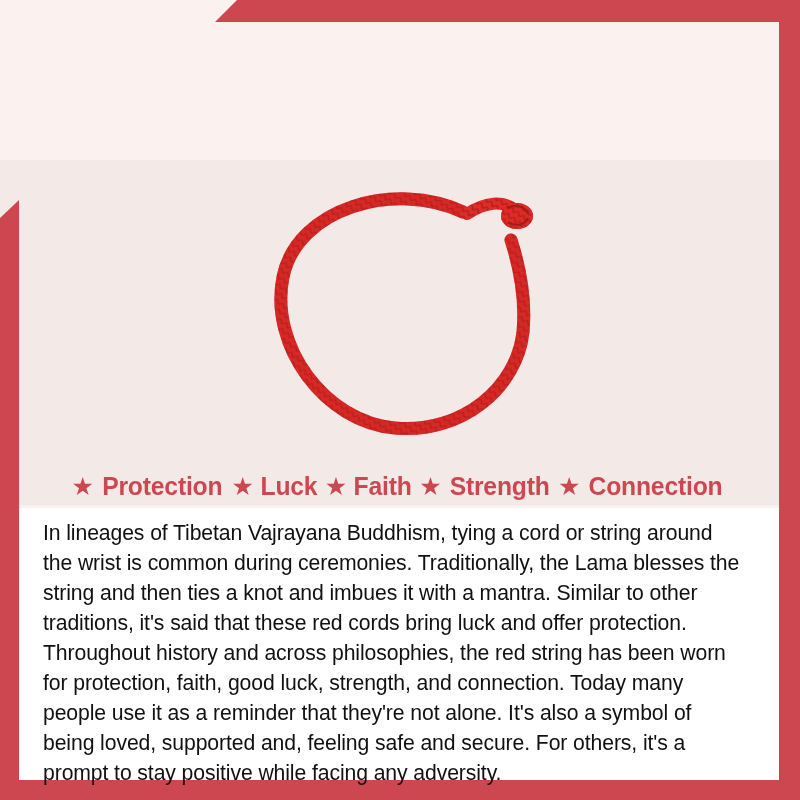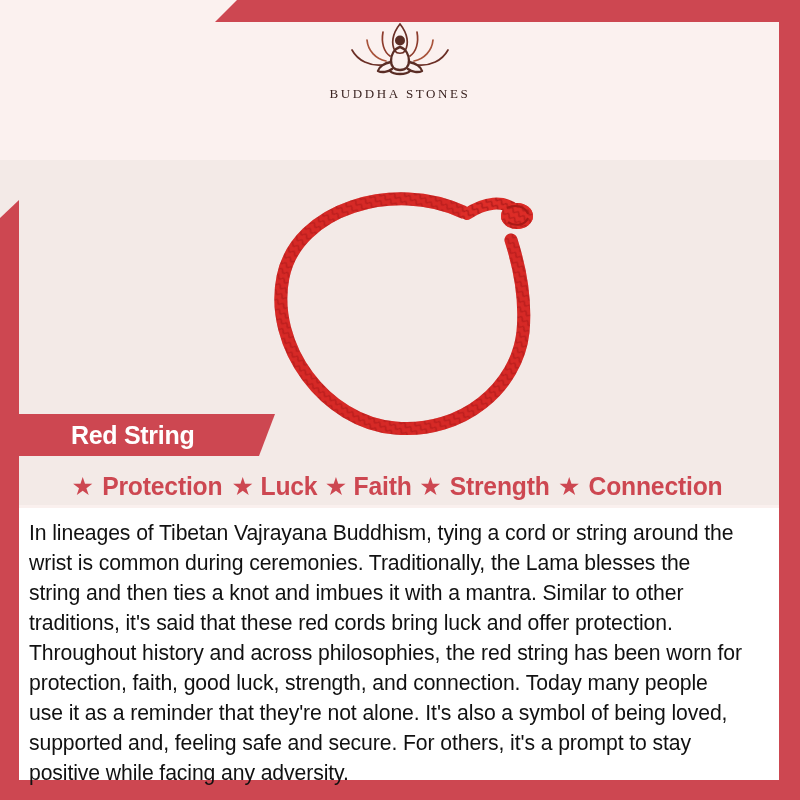--- a/index.html
+++ b/index.html
@@ -167,21 +167,21 @@
     white-space: nowrap;
   }
 
   
   .copy-panel {
     position: absolute;
     left: 19px; top: 508px;
     width: 760px; height: 272px;
     background: #ffffff;
     z-index: 5;
-    padding: 10px 22px 0 10px;
+    padding: 10px 22px 0 24px;
   }
   .copy-text {
     font-family: "Liberation Sans Narrow", "Liberation Sans", sans-serif;
     font-size: 21.5px;
     line-height: 30px;
     color: #111111;
     letter-spacing: -0.1px;
     transform: scaleX(0.985);
     transform-origin: left top;
   }
@@ -193,43 +193,20 @@
 
   <div class="band-top"></div>
   <div class="band-mid"></div>
   <div class="band-bottom"></div>
 
   <div class="strip-top"></div>
   <div class="strip-right"></div>
   <div class="strip-left"></div>
   <div class="strip-bottom"></div>
 
-  <div class="logo-wrap">
-    <span class="logo-mark">
-      <svg viewBox="0 0 132 66" xmlns="http://www.w3.org/2000/svg">
-        <g fill="none" stroke="#6b2f26" stroke-width="1.7" stroke-linecap="round">
-          <path d="M66 6 C58 16, 57 26, 61 33 C63 36, 69 36, 71 33 C75 26, 74 16, 66 6 Z"></path>
-          <path d="M49 14 C47 25, 50 34, 56 38" stroke="#8d3b2c"></path>
-          <path d="M83 14 C85 25, 82 34, 76 38" stroke="#8d3b2c"></path>
-          <path d="M33 22 C34 33, 42 41, 52 43" stroke="#a8533a"></path>
-          <path d="M99 22 C98 33, 90 41, 80 43" stroke="#a8533a"></path>
-          <path d="M18 32 C24 43, 36 48, 48 47" stroke="#6b2f26"></path>
-          <path d="M114 32 C108 43, 96 48, 84 47" stroke="#6b2f26"></path>
-        </g>
-        <g fill="none" stroke="#5a2d25" stroke-width="2.4" stroke-linecap="round" stroke-linejoin="round">
-          <circle cx="66" cy="22.5" r="5" fill="#5a2d25" stroke="none"></circle>
-          <path d="M66 29 C60 31, 57 37, 57 43 C57 48, 60 52, 66 52 C72 52, 75 48, 75 43 C75 37, 72 31, 66 29 Z"></path>
-          <path d="M57 44 C50 45, 45 49, 44 53 C48 55, 54 54, 58 51"></path>
-          <path d="M75 44 C82 45, 87 49, 88 53 C84 55, 78 54, 74 51"></path>
-          <path d="M56 53 C60 57, 72 57, 76 53"></path>
-        </g>
-      </svg>
-    </span>
-    <span class="logo-text">BUDDHA STONES</span>
-  </div>
 
 
   <div class="product">
     <svg viewBox="0 0 340 278" xmlns="http://www.w3.org/2000/svg">
       <defs>
         <pattern id="braid" width="7" height="7" patternUnits="userSpaceOnUse" patternTransform="rotate(35)">
           <rect width="7" height="7" fill="#de2d28"></rect>
           <path d="M0 3.5 q1.75 -3 3.5 0 q1.75 3 3.5 0" stroke="#b51d1c" stroke-width="1.5" fill="none"></path>
         </pattern>
       </defs>
@@ -242,23 +219,20 @@
       <g fill="none" stroke="url(#braid)" stroke-width="12" stroke-linecap="round">
         <path d="M222 42 C240 30, 258 28, 270 38"></path>
       </g>
       <ellipse cx="272" cy="44" rx="16" ry="13" fill="#d8261f"></ellipse>
       <ellipse cx="272" cy="44" rx="16" ry="13" fill="url(#braid)" opacity="0.85"></ellipse>
       <path d="M262 36 C270 32, 280 34, 283 42" stroke="#a81a17" stroke-width="2" fill="none"></path>
       <path d="M263 50 C271 55, 280 53, 283 46" stroke="#a81a17" stroke-width="2" fill="none"></path>
     </svg>
   </div>
 
-  <div class="rs-banner">
-    <span class="rs-label">Red String</span>
-  </div>
 
   <div class="features">
     <div class="feature">
       <span class="star">★</span>
       <span class="feature-label">Protection</span>
     </div>
     <div class="feature">
       <span class="star">★</span>
       <span class="feature-label">Luck</span>
     </div>

